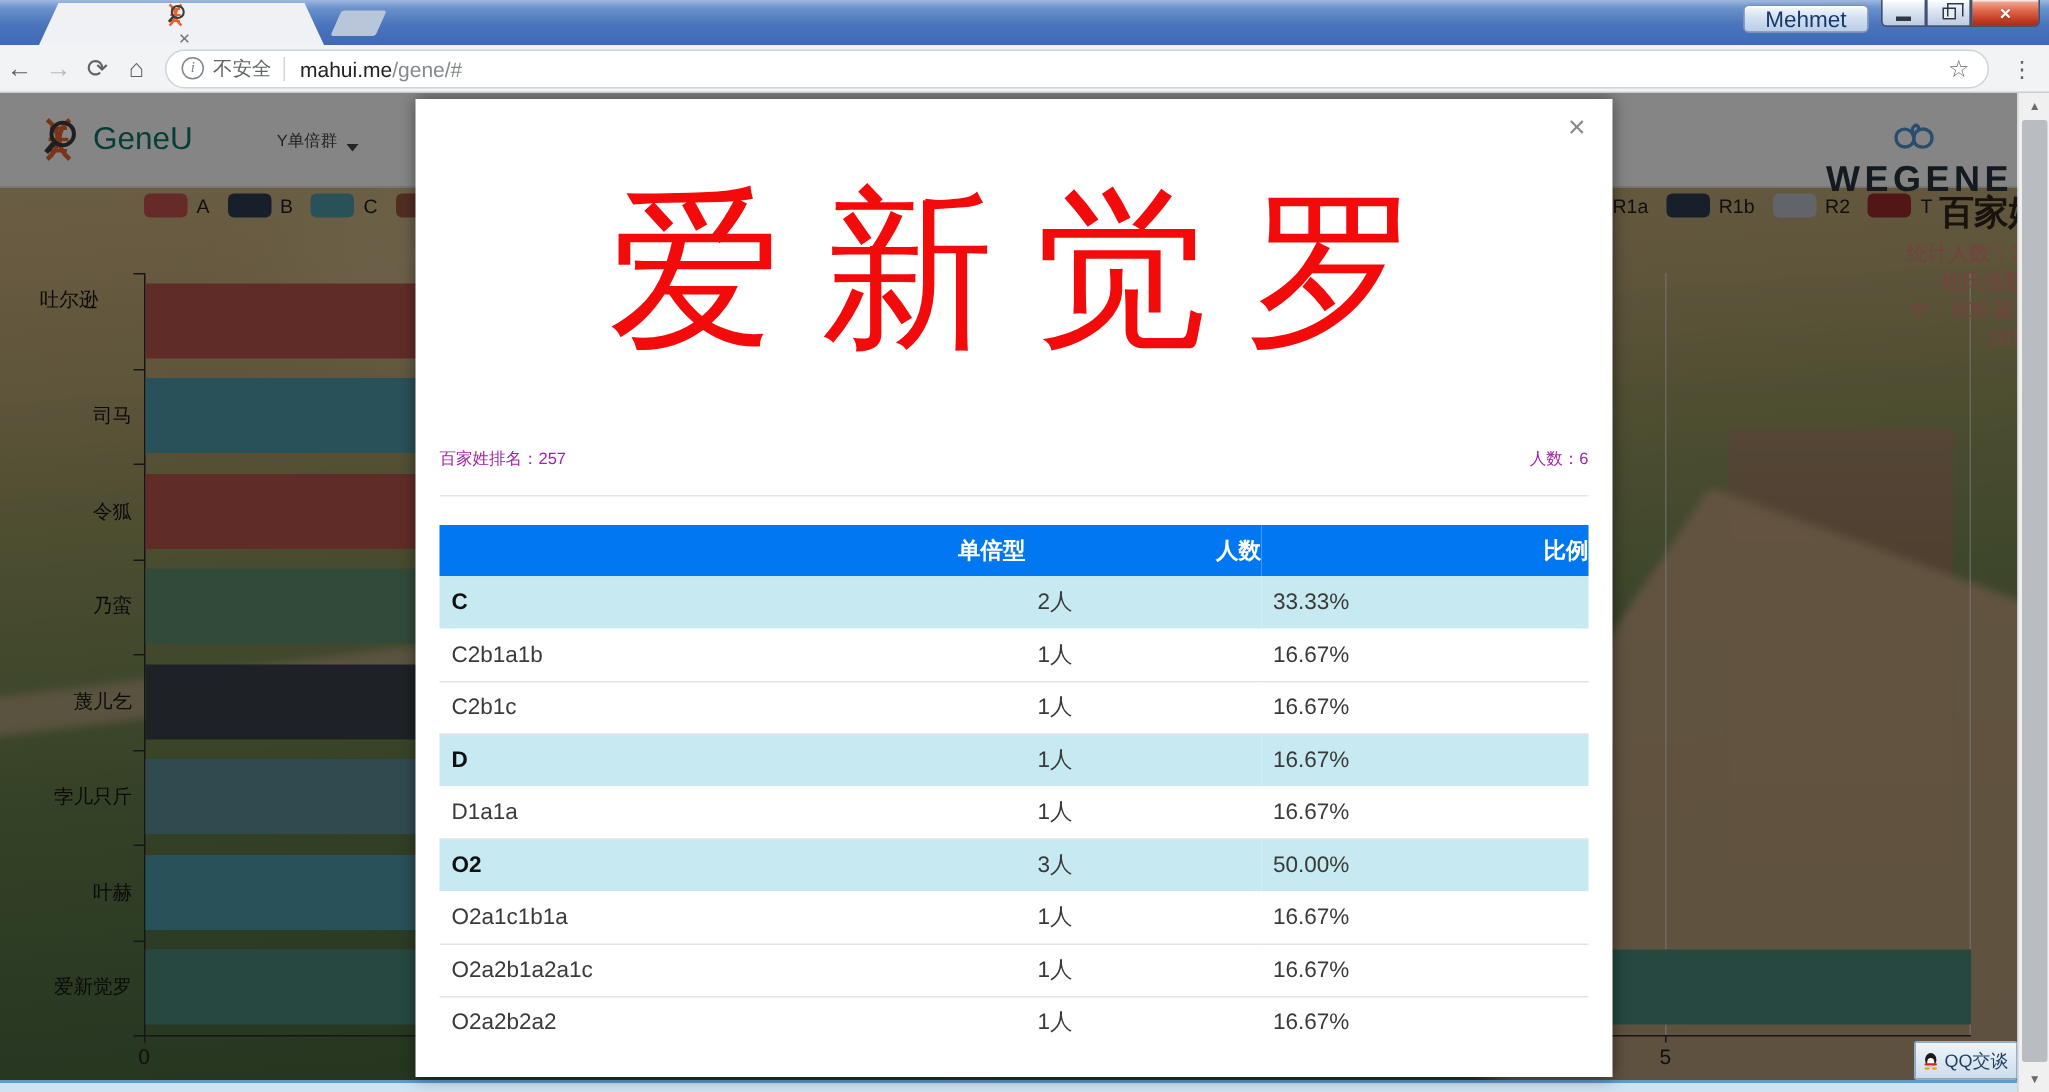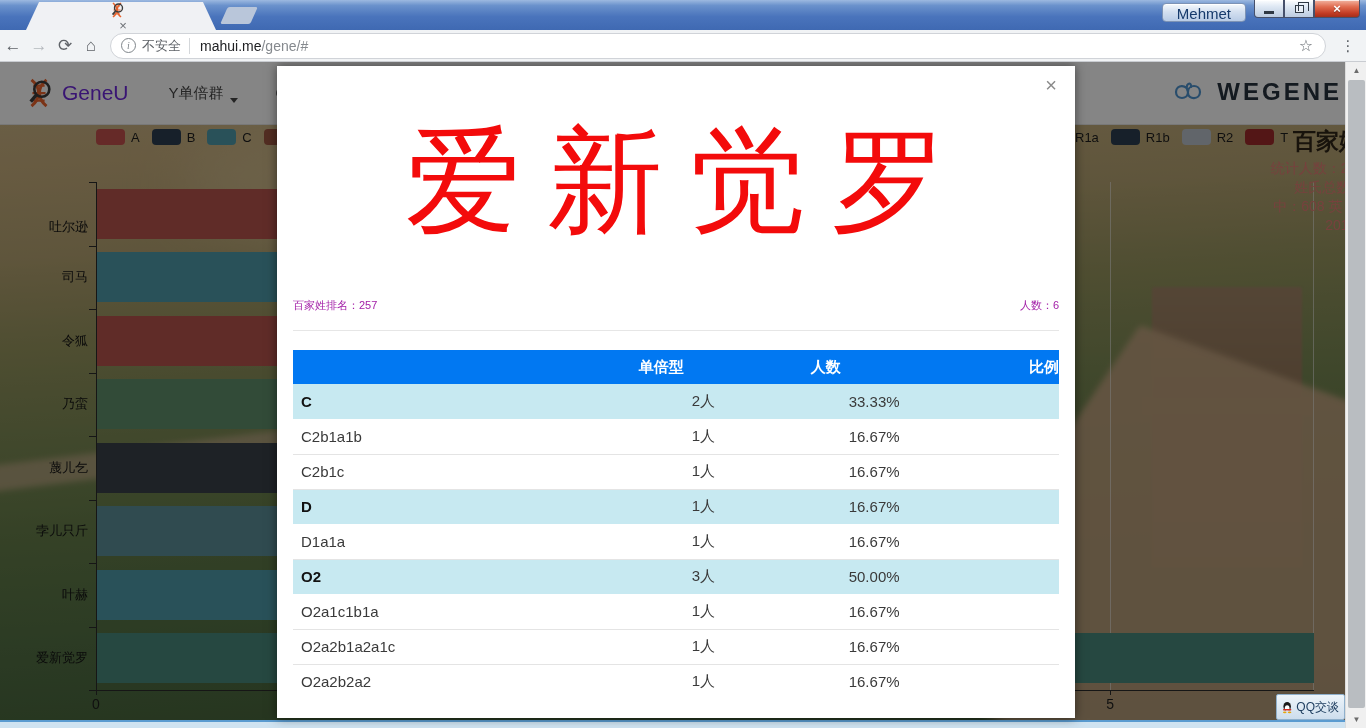--- a/index.html
+++ b/index.html
@@ -57,25 +57,25 @@
     background:linear-gradient(180deg,#a08466,#8a6f52 60%,#7c644a); border-radius:3px 3px 0 0; }
   .bg-tower:before { content:""; position:absolute; left:-10px; top:110px; width:170px; height:18px; background:#94795c; }
   .bg-wall { position:absolute; left:-30px; top:372px; width:560px; height:26px; background:#b3a27e;
     transform:rotate(-7deg); filter:blur(3px); opacity:.85; }
   .bg-haze { position:absolute; left:180px; top:40px; width:700px; height:160px; background:#d2bd90;
     border-radius:50%; filter:blur(30px); opacity:.7; }
 
   .site-header { position:absolute; top:0; left:0; width:100%; height:63px; background:#fcfcfc;
     border-bottom:1px solid #e2e2e2; display:flex; align-items:center; z-index:2; }
   .logo-icon { width:30px; height:30px; margin:0 8px 0 24px; flex:none; }
-  .brand { font-size:21px; color:#6d28d9; margin-right:40px; }
-  .nav-item { font-size:15px; color:#454545; margin-right:38px; display:flex; align-items:flex-end; white-space:nowrap; }
+  .brand { font-size:21px; color:#0f766e; margin-right:40px; }
+  .nav-item { font-size:11px; color:#454545; margin-right:38px; display:flex; align-items:flex-end; white-space:nowrap;margin-left:16px; }
   .caret { width:0; height:0; border-left:4px solid transparent; border-right:4px solid transparent;
     border-top:5px solid #454545; margin-left:6px; }
-  .wegene { position:absolute; right:24px; top:16px; display:flex; align-items:center; }
+  .wegene { position:absolute; right:24px; top:16px; display:flex; align-items:center;flex-direction:column; }
   .wegene span { font-size:24px; letter-spacing:3px; color:#27313e; font-weight:bold; }
   .wegene svg { width:42px; height:28px; margin-right:8px; }
 
   .chart { position:absolute; inset:0; z-index:3; }
   .legend { position:absolute; top:66px; height:18px; display:flex; align-items:center; }
   .legend-left { left:96px; }
   .legend-right { left:1040px; }
   .legend-item { display:flex; align-items:center; margin-right:12px; }
   .legend-chip { width:29px; height:16px; border-radius:4px; margin-right:6px; }
   .legend-label { font-size:13px; color:#1e1e1e; }
@@ -258,21 +258,21 @@
           <div class="ytick" style="top: 310.5px;"></div>
           <div class="ytick" style="top: 374px;"></div>
           <div class="ytick" style="top: 437.5px;"></div>
           <div class="ytick" style="top: 501px;"></div>
           <div class="ytick" style="top: 564.5px;"></div>
           <div class="ytick" style="top: 628px;"></div>
           <div class="xtick" style="left: 96px;"></div>
           <div class="xtick-label" style="left: 96px;">0</div>
           <div class="xtick" style="left: 1110.17px;"></div>
           <div class="xtick-label" style="left: 1110.17px;">5</div>
-          <div class="bar-label" style="top: 156px;">吐尔逊</div>
+          <div class="bar-label" style="top: 129px; text-align: center;">吐尔逊</div>
           <div class="bar" style="top: 126.75px; width: 912.75px; background: rgb(181, 83, 76);"></div>
           <div class="bar-label" style="top: 206.25px;">司马</div>
           <div class="bar" style="top: 190.25px; width: 912.75px; background: rgb(79, 154, 168);"></div>
           <div class="bar-label" style="top: 269.75px;">令狐</div>
           <div class="bar" style="top: 253.75px; width: 851.9px; background: rgb(181, 83, 76);"></div>
           <div class="bar-label" style="top: 333.25px;">乃蛮</div>
           <div class="bar" style="top: 317.25px; width: 851.9px; background: rgb(95, 143, 106);"></div>
           <div class="bar-label" style="top: 396.75px;">蔑儿乞</div>
           <div class="bar" style="top: 380.75px; width: 892.467px; background: rgb(58, 65, 72);"></div>
           <div class="bar-label" style="top: 460.25px;">孛儿只斤</div>

